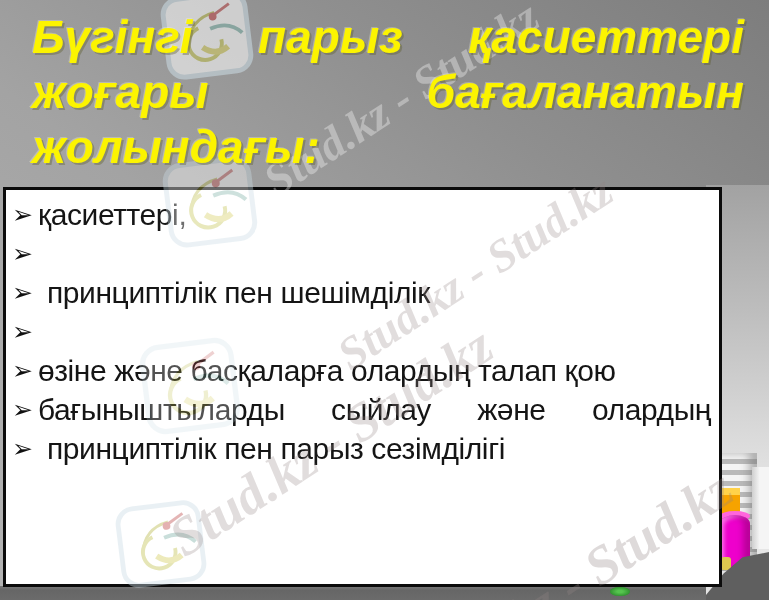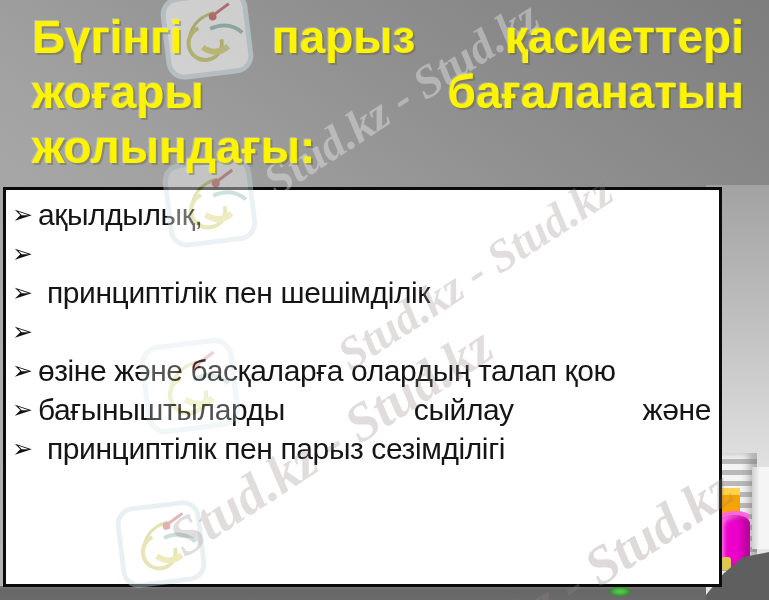--- a/index.html
+++ b/index.html
@@ -6,21 +6,21 @@
   .slide{
     position:relative;width:769px;height:600px;overflow:hidden;
     background:linear-gradient(215deg,#7d7d7d 0%,#8f8f8f 28%,#a3a3a3 55%,#b4b4b4 100%);
     font-family:"Liberation Sans",sans-serif;
   }
   
   .bottom-strip{position:absolute;left:0;top:586px;width:769px;height:14px;
     background:linear-gradient(#7a7a7a,#666 30%,#6b6b6b);z-index:0;}
   
   .title{position:absolute;left:32px;top:10px;width:712px;z-index:6;
-    font-weight:bold;font-size:46px;line-height:55px;
+    font-style:italic;font-weight:bold;font-size:46px;line-height:55px;
     color:#fcf400;
     text-shadow:2px 2px 0 rgba(92,92,40,.38),-1px -1px 0 rgba(255,255,230,.28);}
   .title-line{display:flex;justify-content:space-between;white-space:nowrap;}
   .title-line.single{justify-content:flex-start;}
   
   .content-box{position:absolute;left:3px;top:187px;width:719px;height:400px;
     box-sizing:border-box;background:#ffffff;border:3px solid #0b0b0b;z-index:2;}
   .list{position:absolute;left:6px;top:5px;right:8px;z-index:4;}
   .row{display:flex;align-items:flex-start;}
   .bullet{flex:0 0 auto;font-size:25px;line-height:39px;color:#101010;margin-right:5px;}
@@ -129,21 +129,21 @@
     <div class="title-line single">
       <span>жолындағы:</span>
     </div>
   </div>
 
   <div class="content-box">
     <div class="list">
 
       <div class="row">
         <span class="bullet">➢</span>
-        <span class="item-text">ақылдылық,</span>
+        <span class="item-text">қасиеттері,</span>
       </div>
 
       <div class="row indent">
         <span class="bullet">➢</span>
       </div>
 
       <div class="row indent">
         <span class="bullet">➢</span>
         <span class="item-text">принциптілік пен шешімділік</span>
       </div>
@@ -157,20 +157,21 @@
         <span class="item-text">өзіне және басқаларға олардың талап қою</span>
       </div>
 
       <div class="row">
         <span class="bullet">➢</span>
         <div class="wrap-col">
           <div class="item-text justify-line">
             <span>бағыныштыларды</span>
             <span>сыйлау</span>
             <span>және</span>
+            <span>олардың</span>
           </div>
         </div>
       </div>
 
       <div class="row indent">
         <span class="bullet">➢</span>
         <span class="item-text">принциптілік пен парыз сезімділігі</span>
       </div>
 
     </div>

